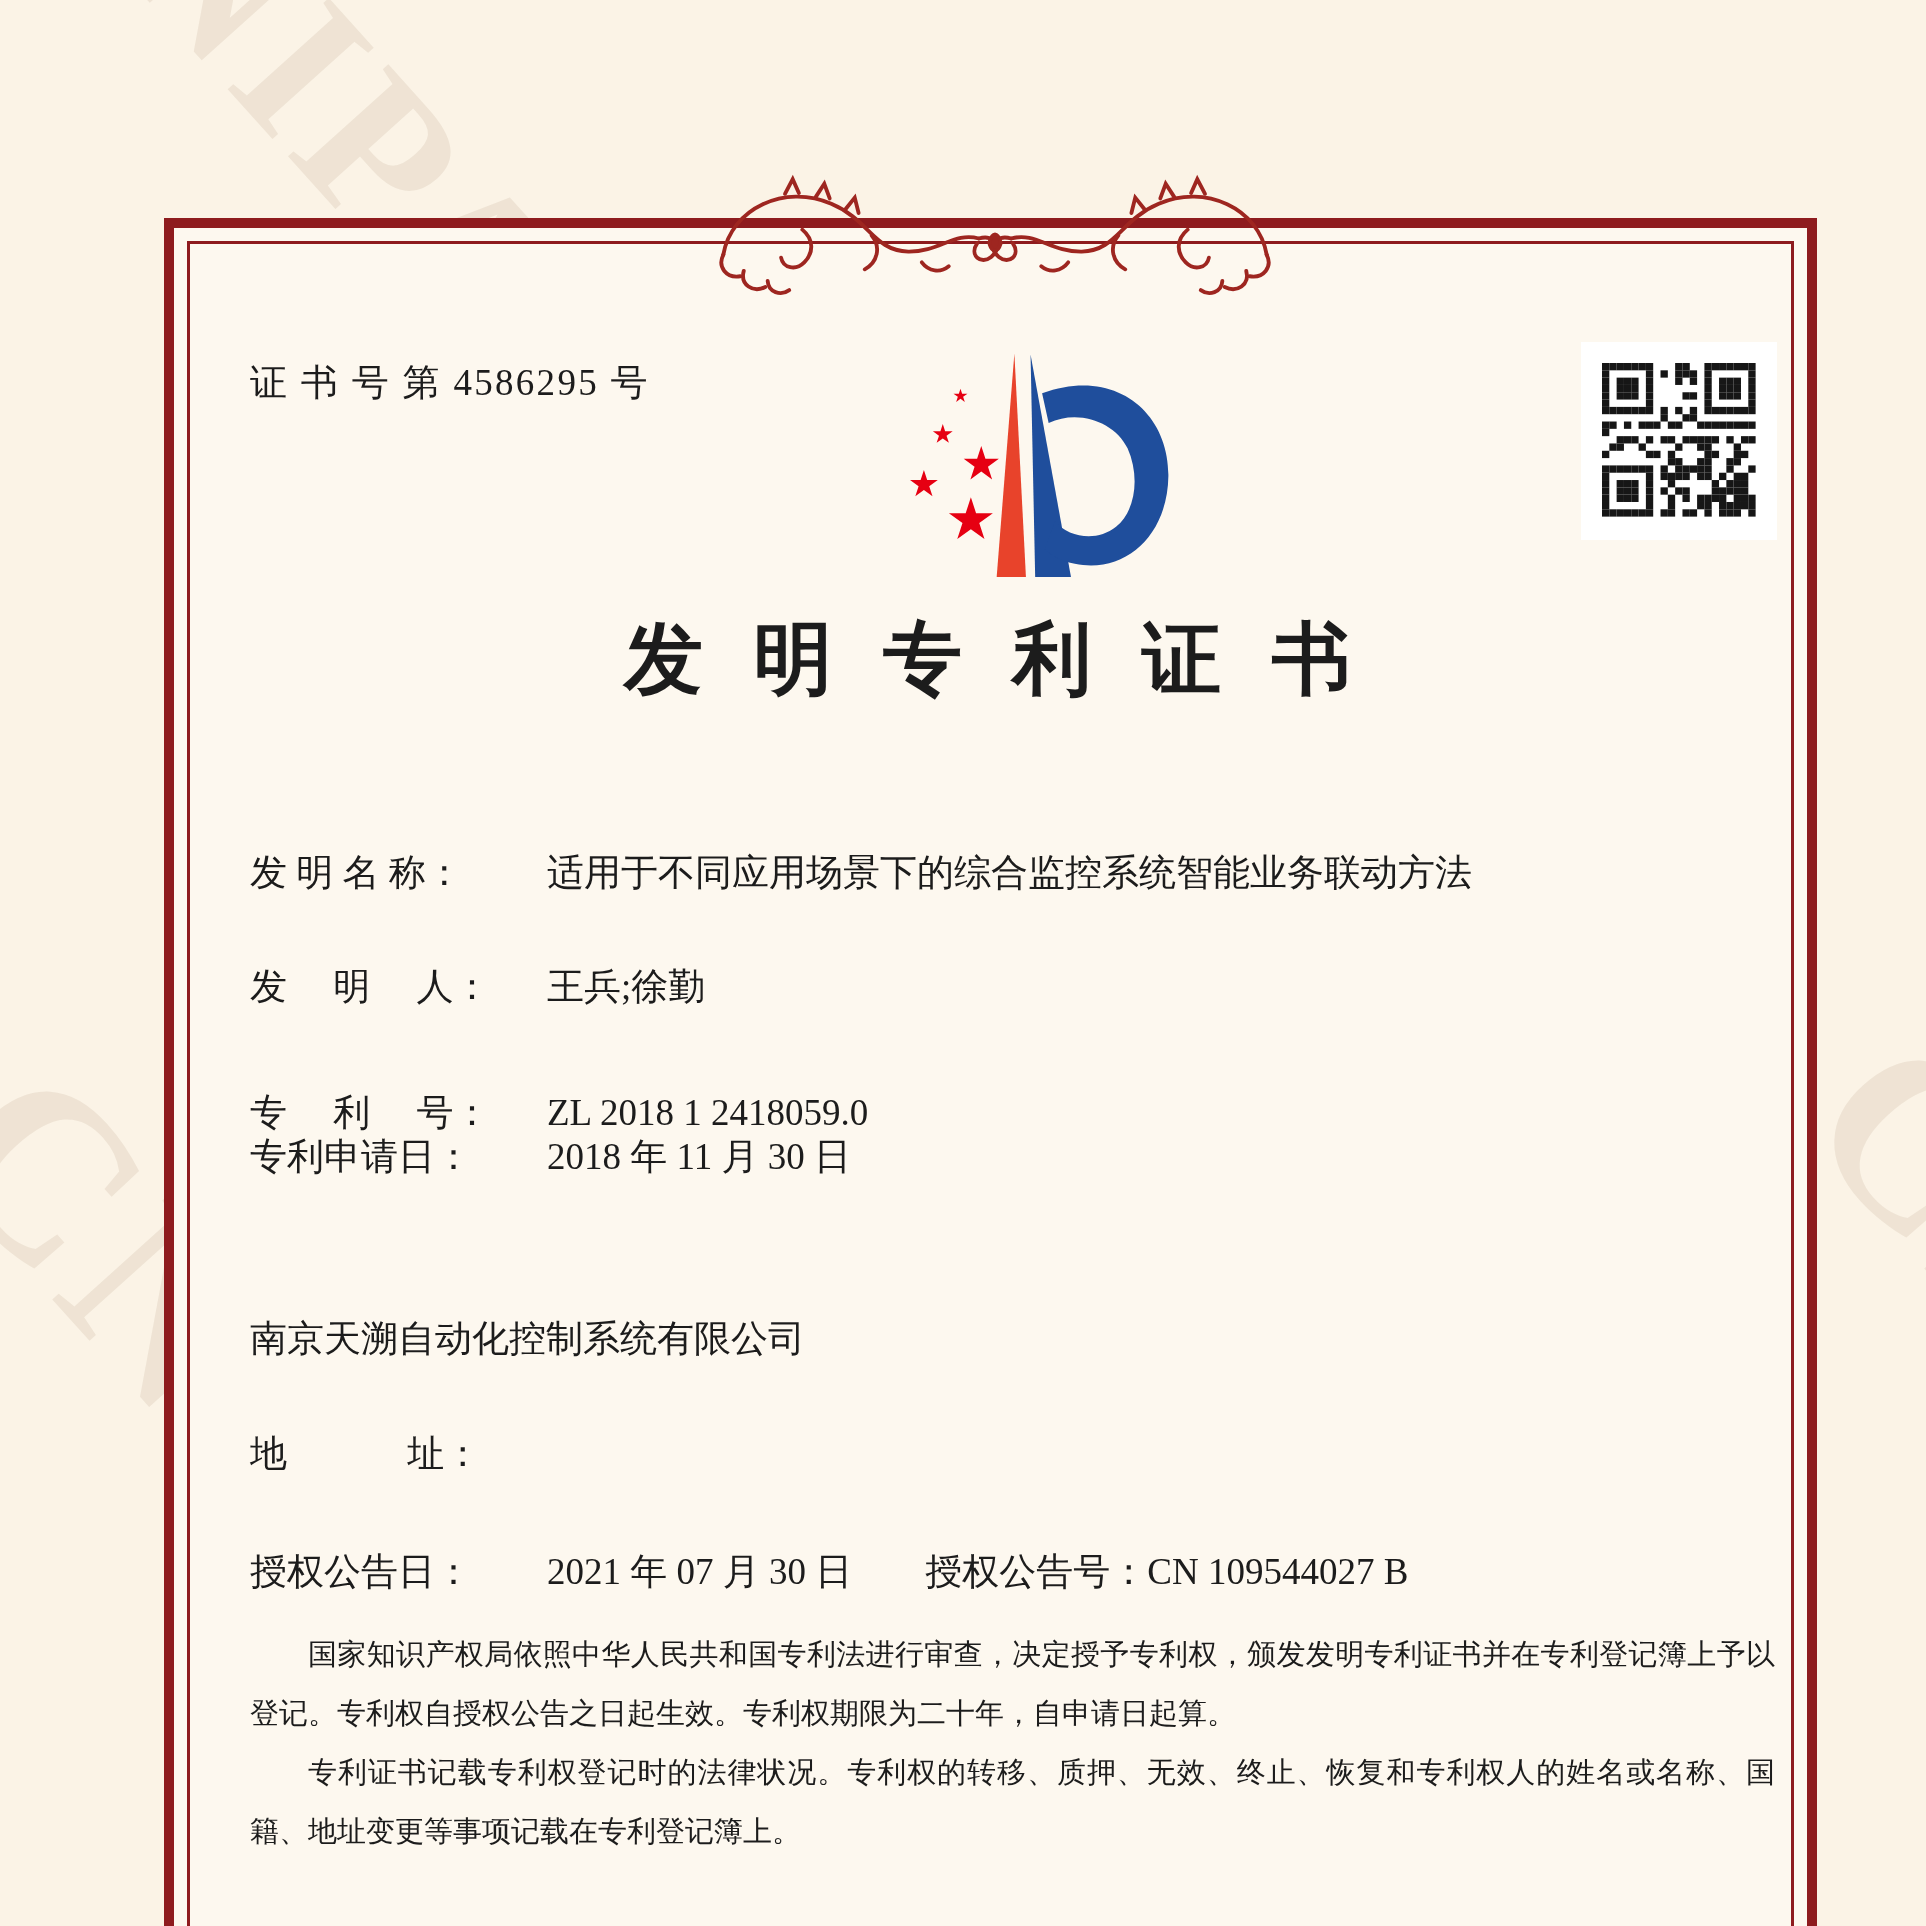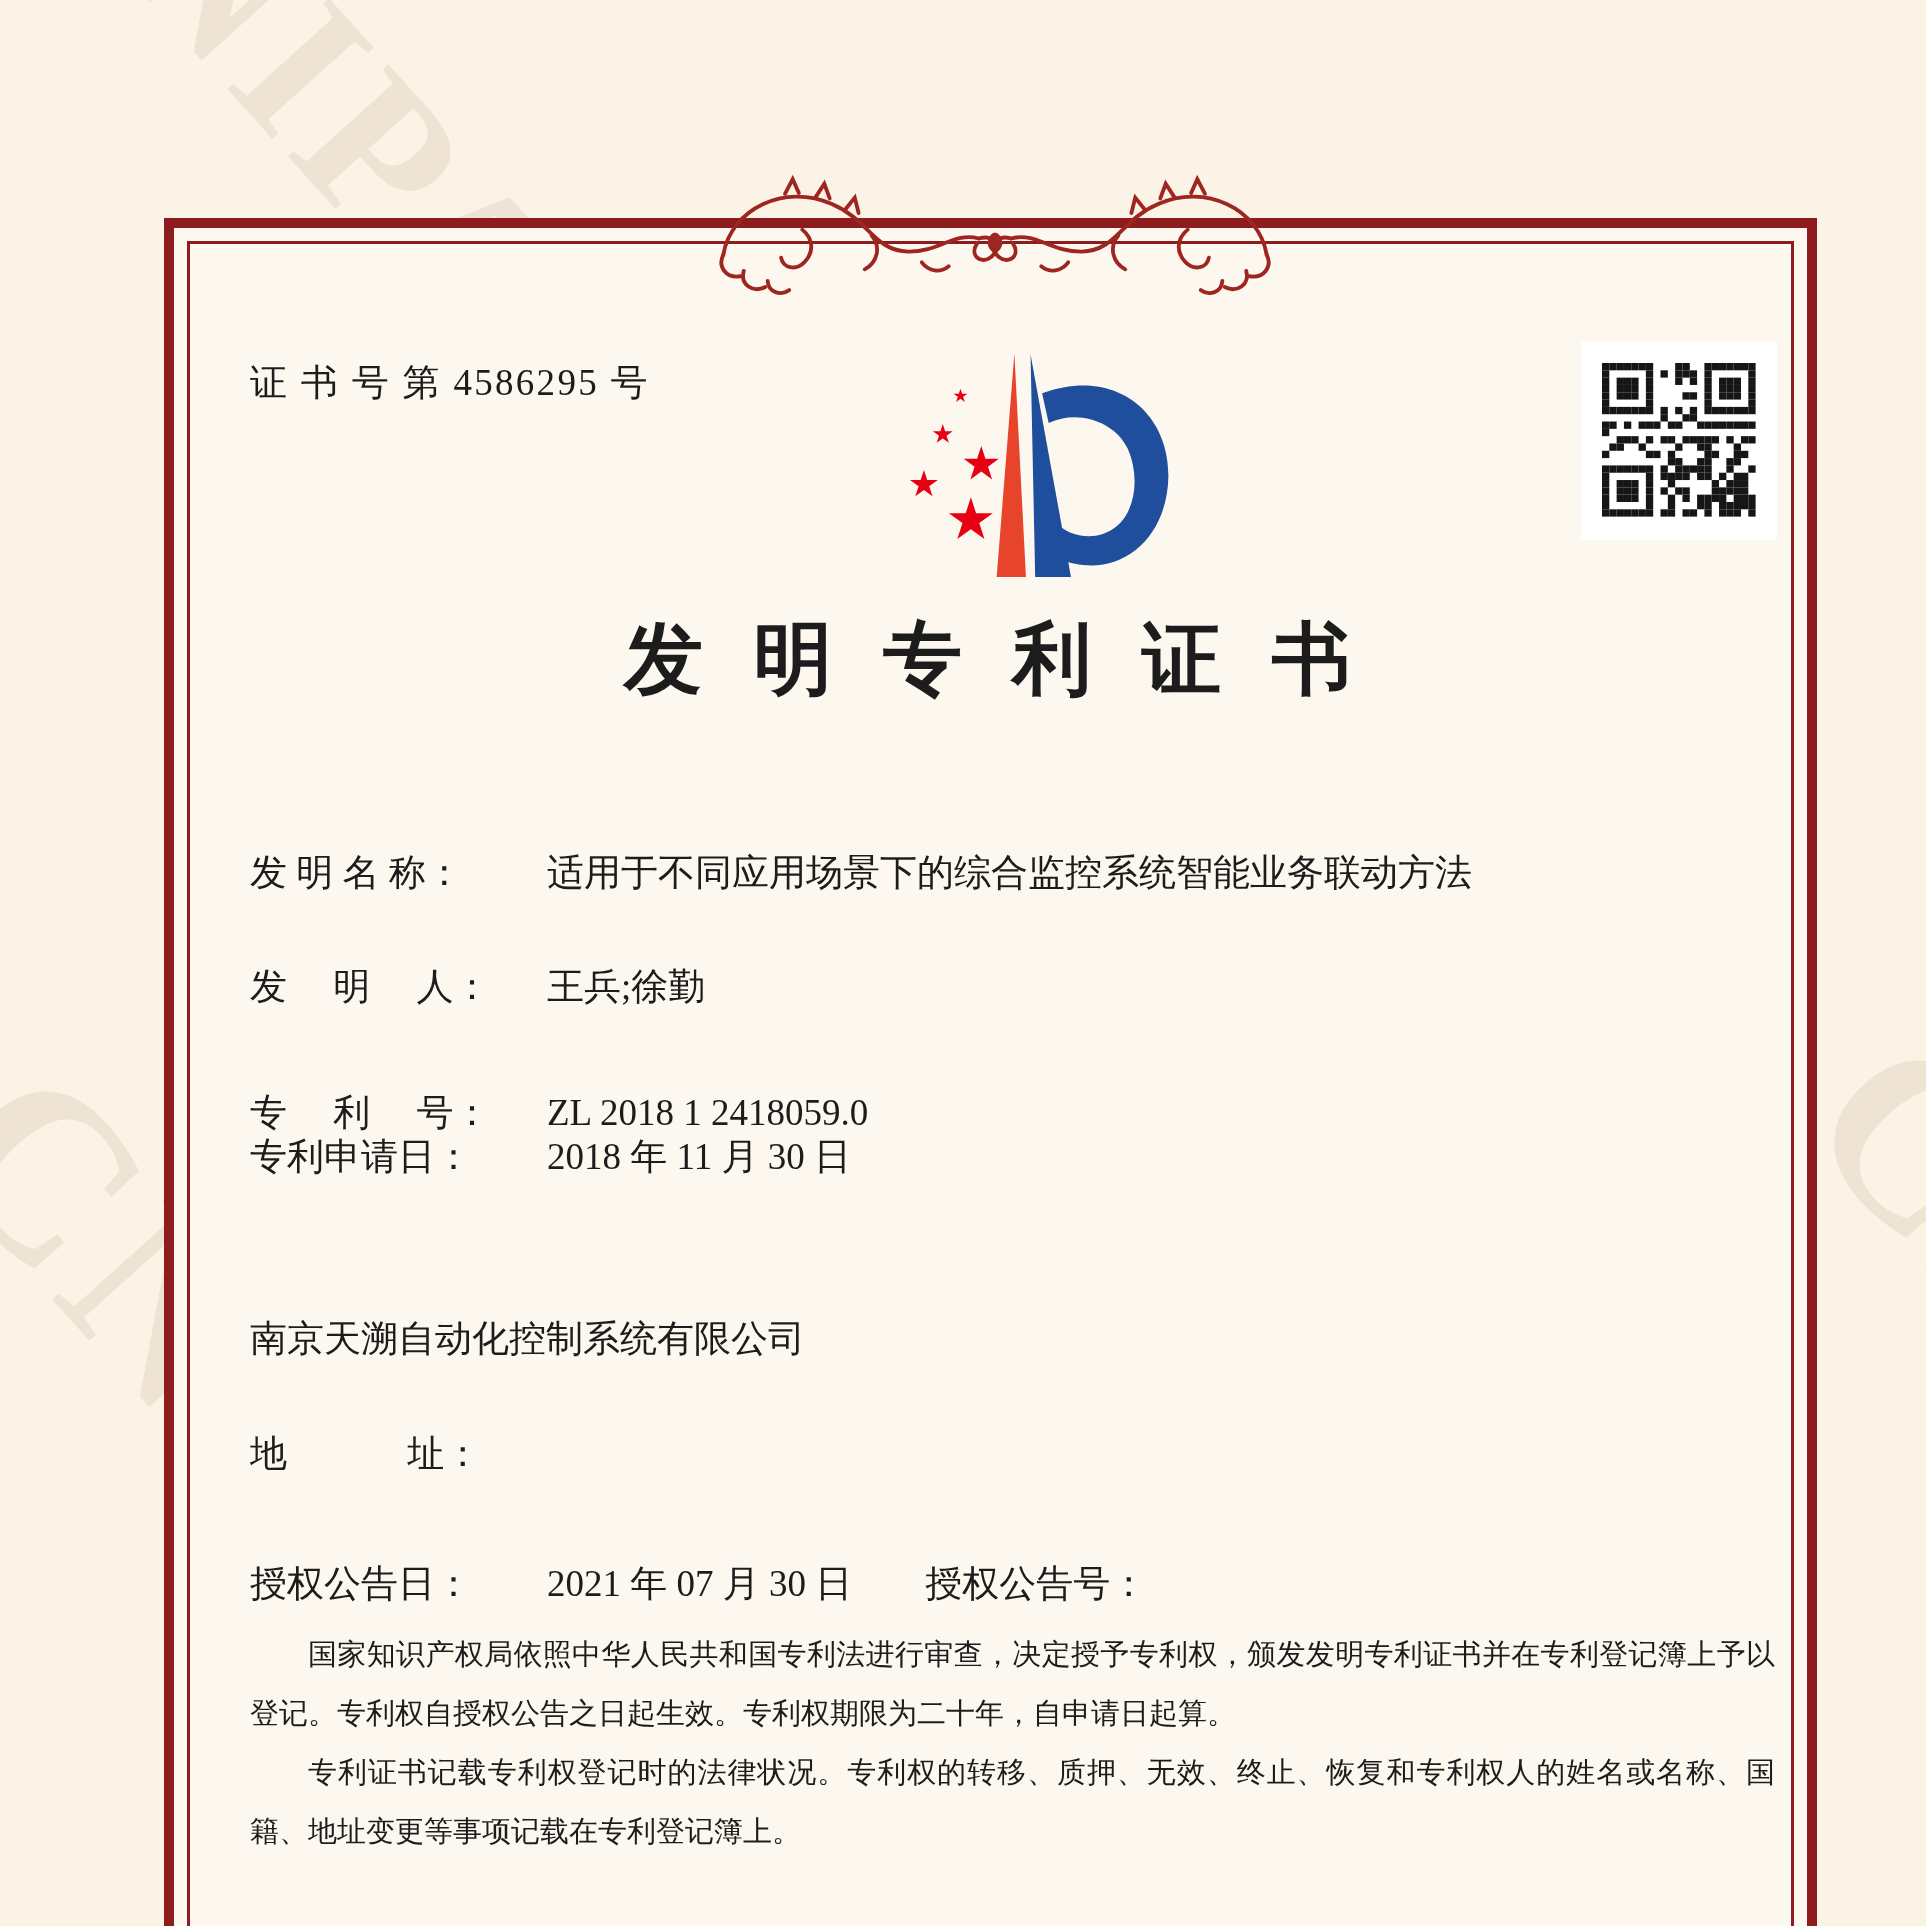--- a/index.html
+++ b/index.html
@@ -20,21 +20,21 @@
   .row{position:absolute;left:250px;display:flex;font-size:37px;line-height:58px;z-index:5;}
   .lbl{width:297px;flex:0 0 297px;white-space:pre;}
   .val{white-space:pre-wrap;}
   #row-name{top:844px;}
   #row-inventor{top:958px;}
   #row-patno{top:1084px;}
   #row-filing{top:1128px;}
   #row-patentee{top:1310px;}
   #row-address{top:1425px;flex-direction:column;}
   #row-address .val{width:971px;line-height:59px;}
-  #row-grant{top:1543px;width:1525px;margin-top:12px;}
+  #row-grant{top:1543px;width:1525px;}
   #grant-right{margin-left:73px;display:flex;}
   #paragraphs{left:250px;top:1625px;width:1525px;font-size:29px;line-height:59px;
       text-align:justify;z-index:5;}
   #paragraphs p{margin:0;text-indent:2em;}
   
   .orn{position:absolute;z-index:9;pointer-events:none;}
   #logo{left:861px;top:349px;z-index:5;}
   #qr-box{position:absolute;left:1581px;top:342px;width:196px;height:198px;background:#ffffff;z-index:5;}
   #qr{position:absolute;left:21px;top:21px;}
 </style>
@@ -323,20 +323,21 @@
     <span class="val">南京天溯自动化控制系统有限公司</span>
   </div>
   <div class="row" id="row-address">
     <span class="lbl">地　　　 址：</span>
   </div>
   <div class="row" id="row-grant">
     <span class="lbl">授权公告日：</span>
     <span class="val">2021 年 07 月 30 日</span>
     <span id="grant-right">
       <span class="lbl" style="width:auto;flex:none;">授权公告号：</span>
+      <span class="val">CN 109544027 B</span>
     </span>
   </div>
 
   <div id="paragraphs" class="content">
     <p>国家知识产权局依照中华人民共和国专利法进行审查，决定授予专利权，颁发发明专利证书并在专利登记簿上予以登记。专利权自授权公告之日起生效。专利权期限为二十年，自申请日起算。</p>
     <p>专利证书记载专利权登记时的法律状况。专利权的转移、质押、无效、终止、恢复和专利权人的姓名或名称、国籍、地址变更等事项记载在专利登记簿上。</p>
   </div>
 
   <svg class="orn" style="left:706px;top:139px;" width="578" height="162" viewBox="0 0 1500 420" xmlns="http://www.w3.org/2000/svg">
     <g fill="none" stroke="#9e2620" stroke-width="10" stroke-linecap="round">

